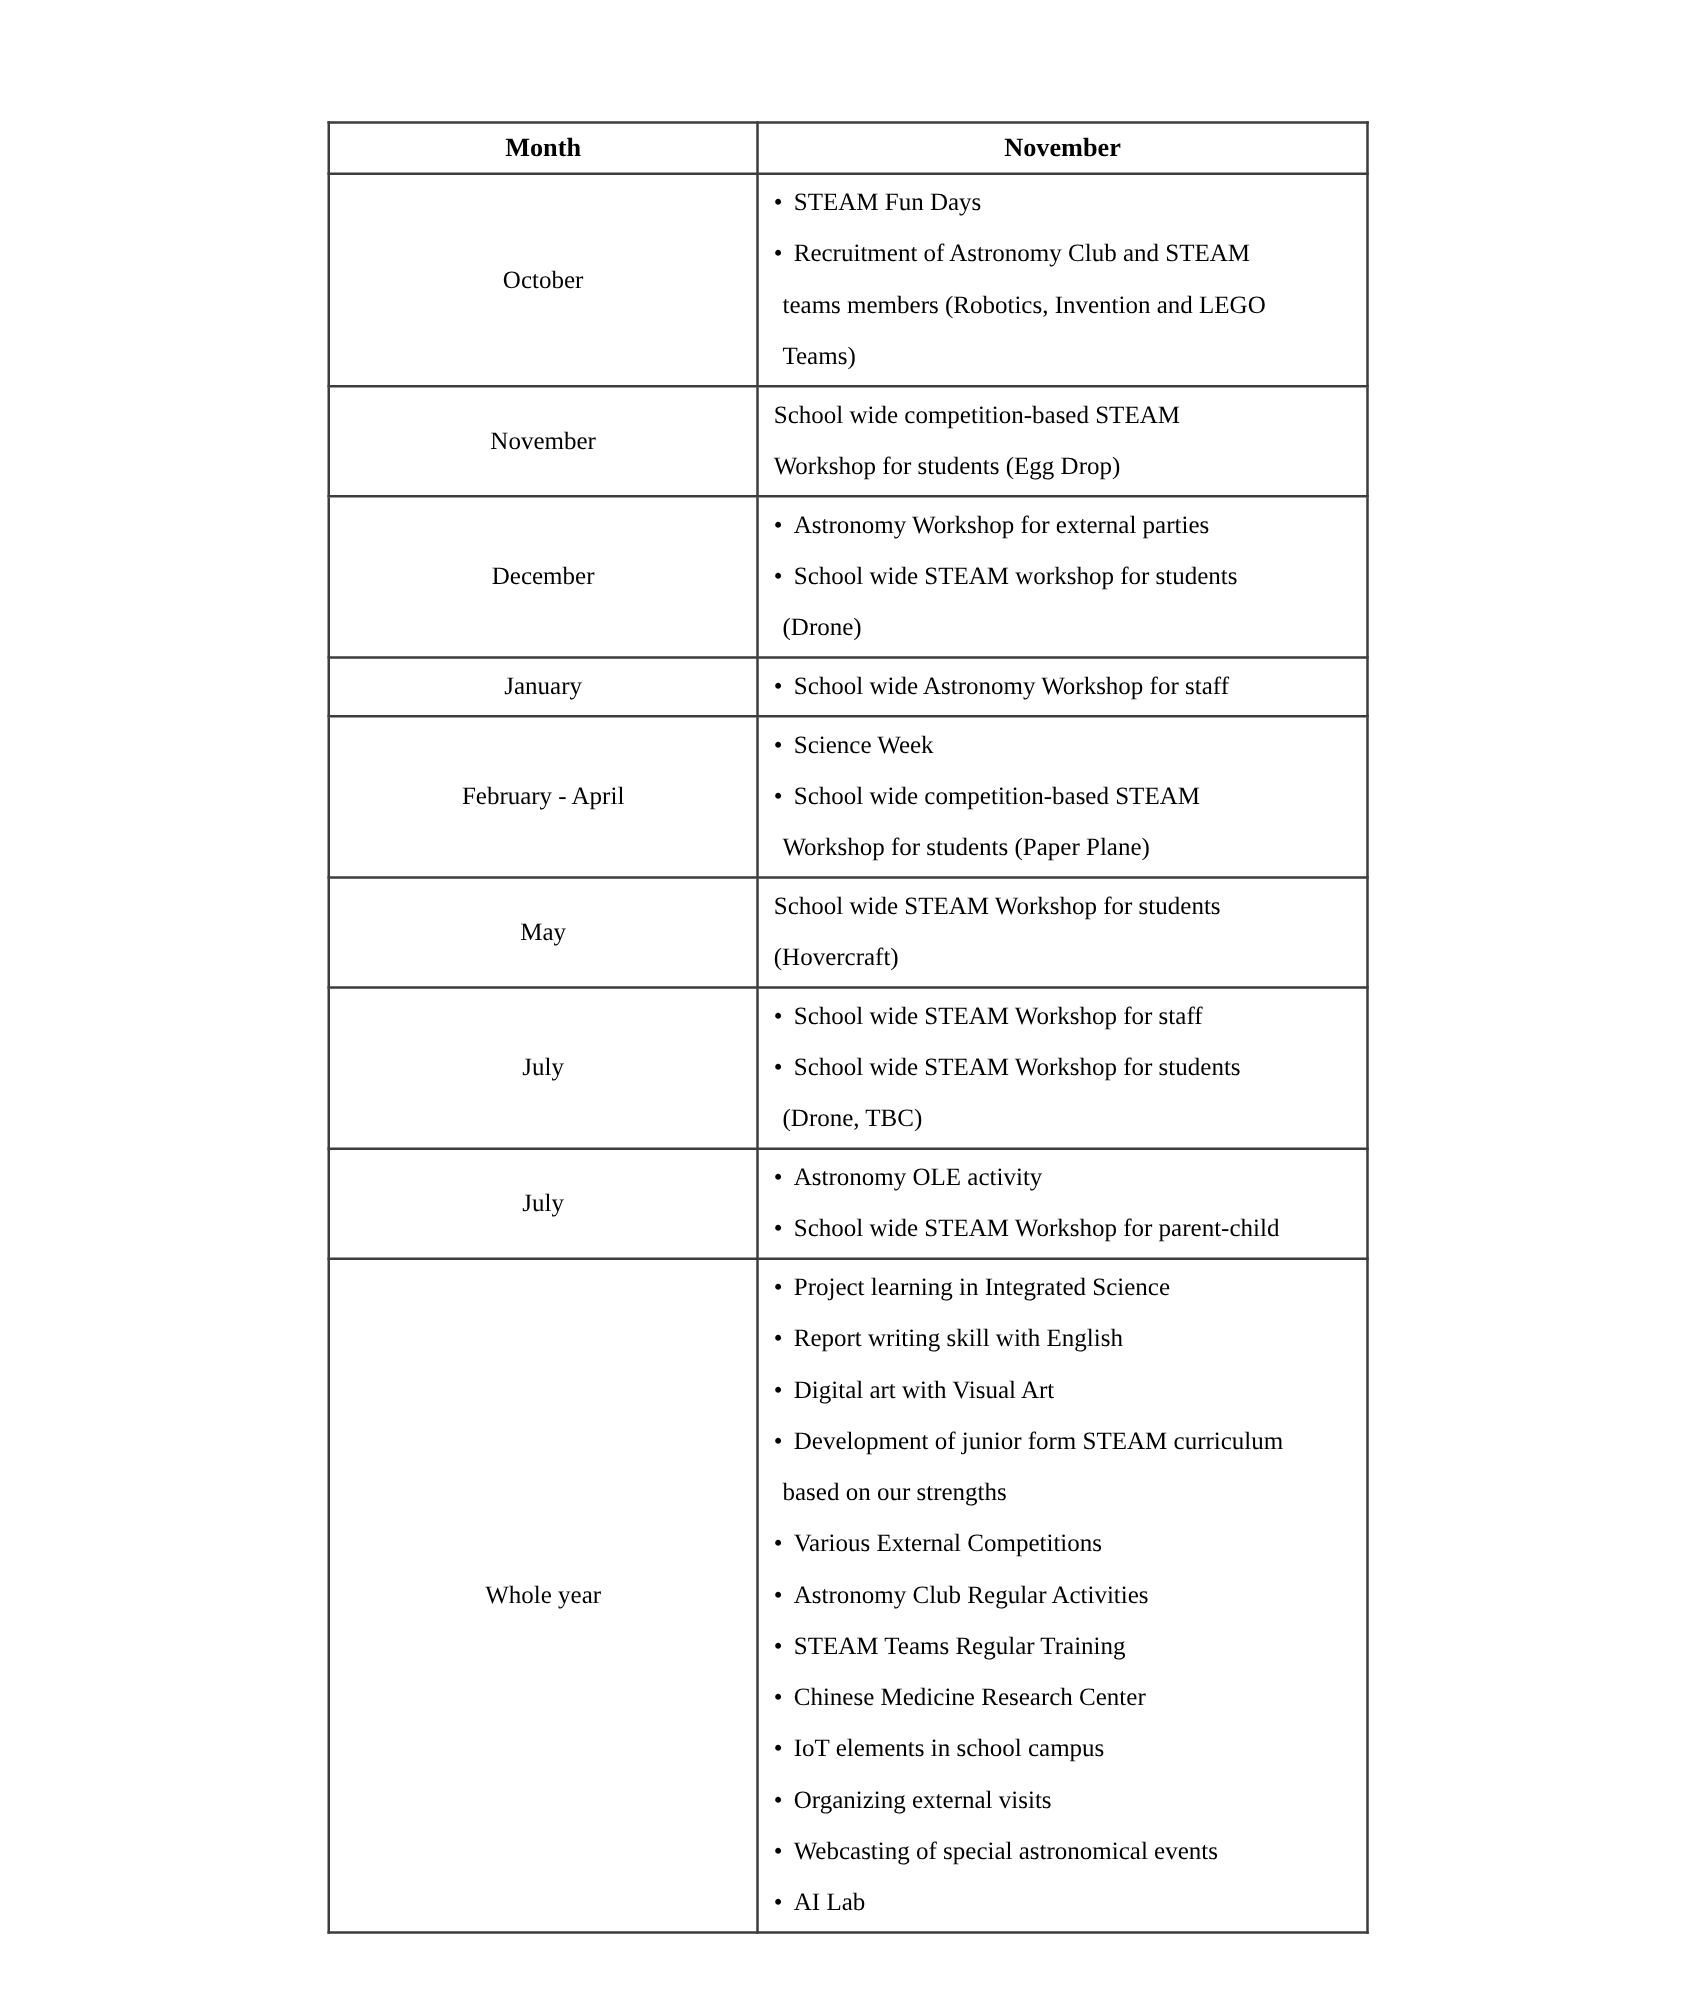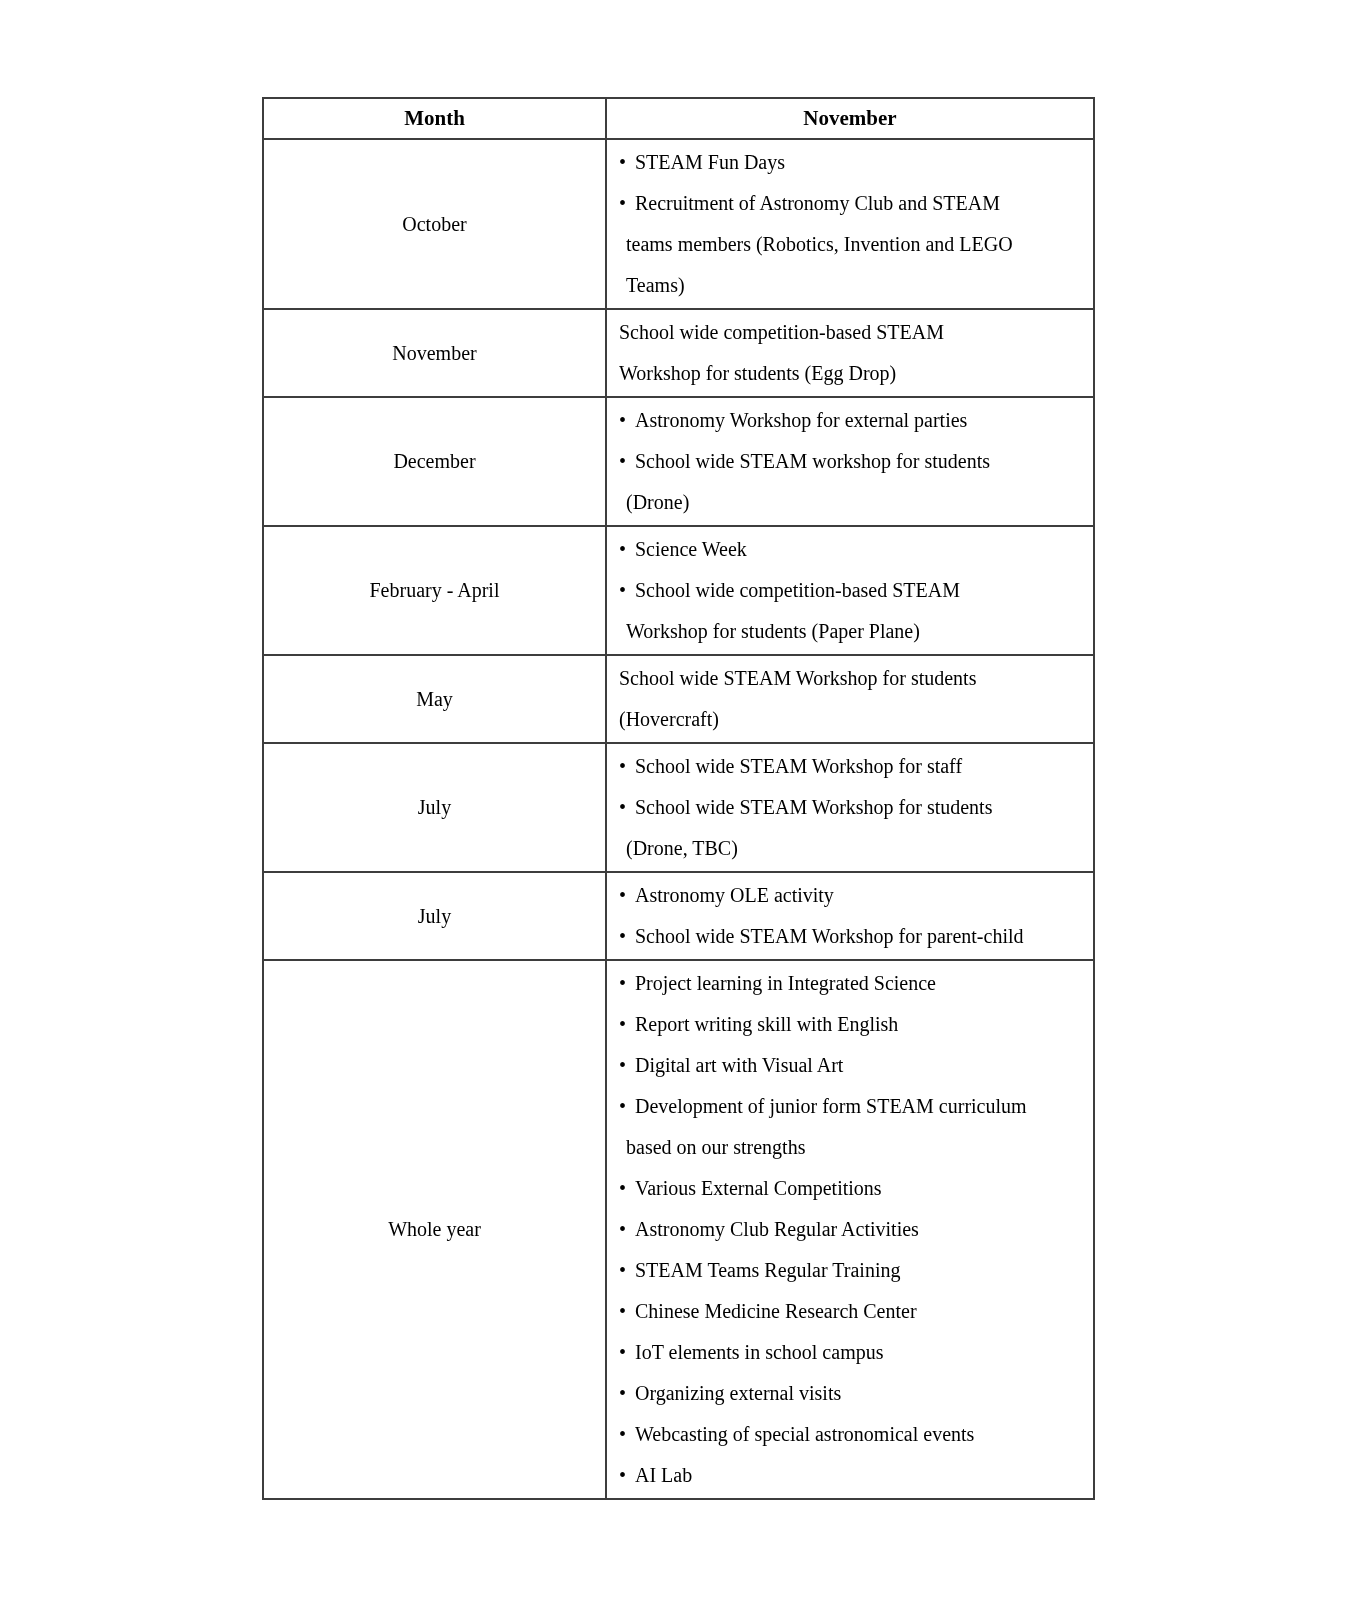--- a/index.html
+++ b/index.html
@@ -115,20 +115,26 @@
 
   <tr>
     <td class="month-cell">December</td>
     <td class="activity-cell">
             <div class="item bulleted"><span class="bullet">•</span>Astronomy Workshop for external parties</div>
             <div class="item bulleted"><span class="bullet">•</span>School wide STEAM workshop for students
 (Drone)</div>
           </td>
   </tr>
 
+  <tr>
+    <td class="month-cell">January</td>
+    <td class="activity-cell">
+            <div class="item bulleted"><span class="bullet">•</span>School wide Astronomy Workshop for staff</div>
+          </td>
+  </tr>
 
   <tr>
     <td class="month-cell">February - April</td>
     <td class="activity-cell">
             <div class="item bulleted"><span class="bullet">•</span>Science Week</div>
             <div class="item bulleted"><span class="bullet">•</span>School wide competition-based STEAM
 Workshop for students (Paper Plane)</div>
           </td>
   </tr>
 

